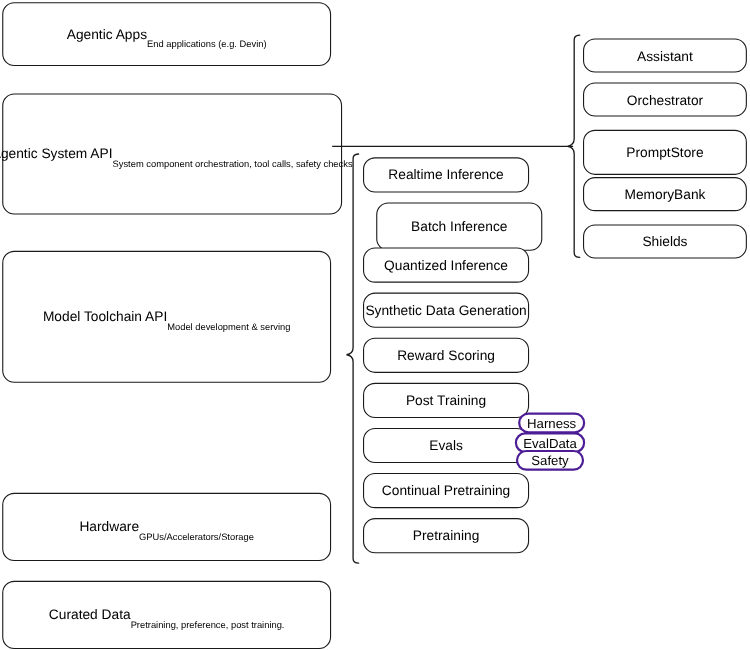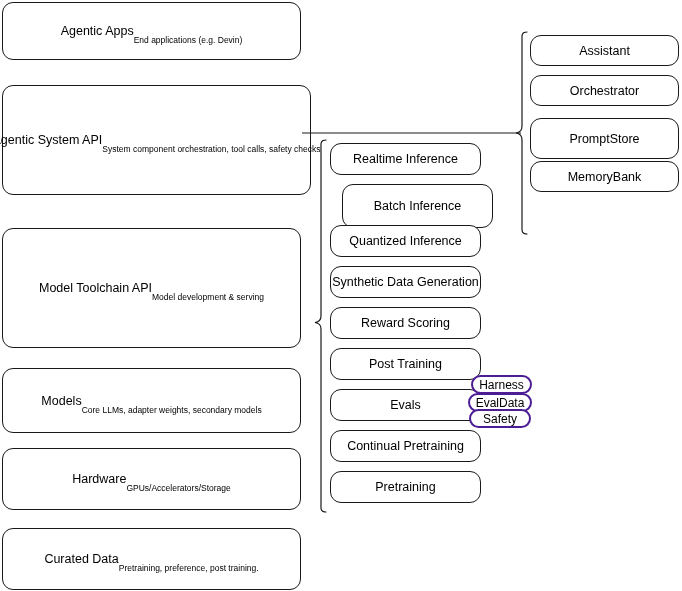--- a/index.html
+++ b/index.html
@@ -117,24 +117,20 @@
   <div class="node stack-node" style="left:2px; top:85px; width:309px; height:110px;">
     <div class="title">Agentic System API</div>
     <div class="subtitle">System component orchestration, tool calls, safety checks</div>
   </div>
 
   <div class="node stack-node" style="left:2px; top:228px; width:299px; height:120px;">
     <div class="title">Model Toolchain API</div>
     <div class="subtitle">Model development &amp; serving</div>
   </div>
 
-  <div class="node stack-node" style="left:2px; top:368px; width:299px; height:65px;">
-    <div class="title">Models</div>
-    <div class="subtitle">Core LLMs, adapter weights, secondary models</div>
-  </div>
 
   <div class="node stack-node" style="left:2px; top:448px; width:299px; height:62px;">
     <div class="title">Hardware</div>
     <div class="subtitle">GPUs/Accelerators/Storage</div>
   </div>
 
   <div class="node stack-node" style="left:2px; top:528px; width:299px; height:62px;">
     <div class="title">Curated Data</div>
     <div class="subtitle">Pretraining, preference, post training.</div>
   </div>
@@ -164,14 +160,15 @@
   <div class="pill" style="left:469px; top:409px; width:62px; height:19px;">Safety</div>
 
   <div class="chip" style="left:530px; top:35px; width:149px; height:31px;">Assistant</div>
 
   <div class="chip" style="left:530px; top:75px; width:149px; height:31px;">Orchestrator</div>
 
   <div class="chip" style="left:530px; top:118px; width:149px; height:41px;">PromptStore</div>
 
   <div class="chip" style="left:530px; top:161px; width:149px; height:31px;">MemoryBank</div>
 
+  <div class="chip" style="left:530px; top:204px; width:149px; height:31px;">Shields</div>
 
 </div>
 
 </body></html>

